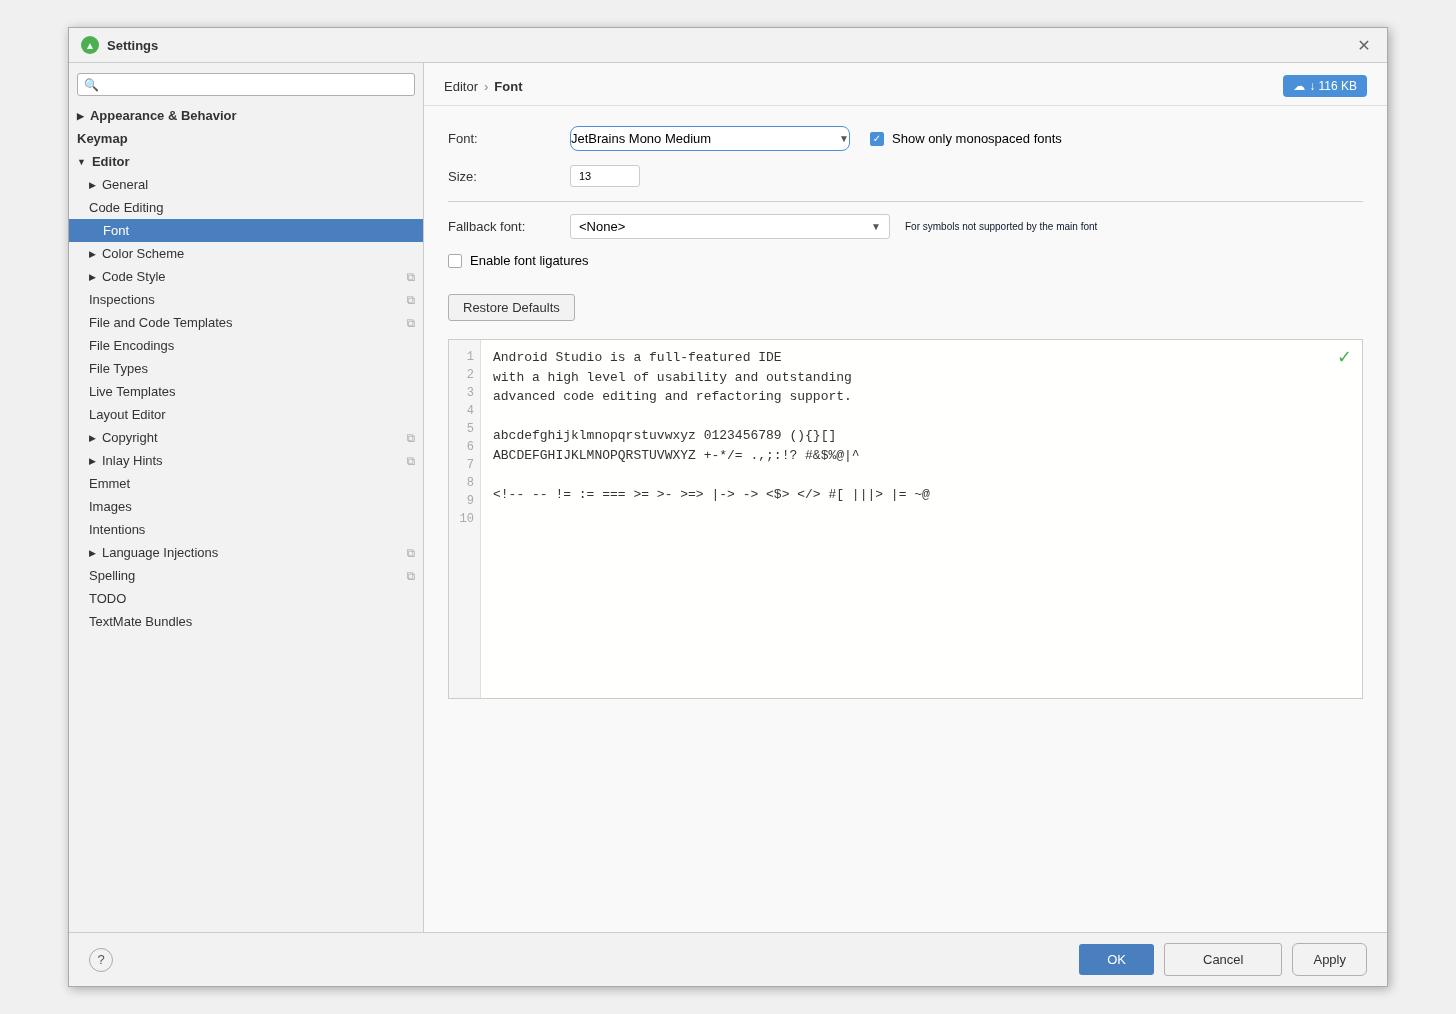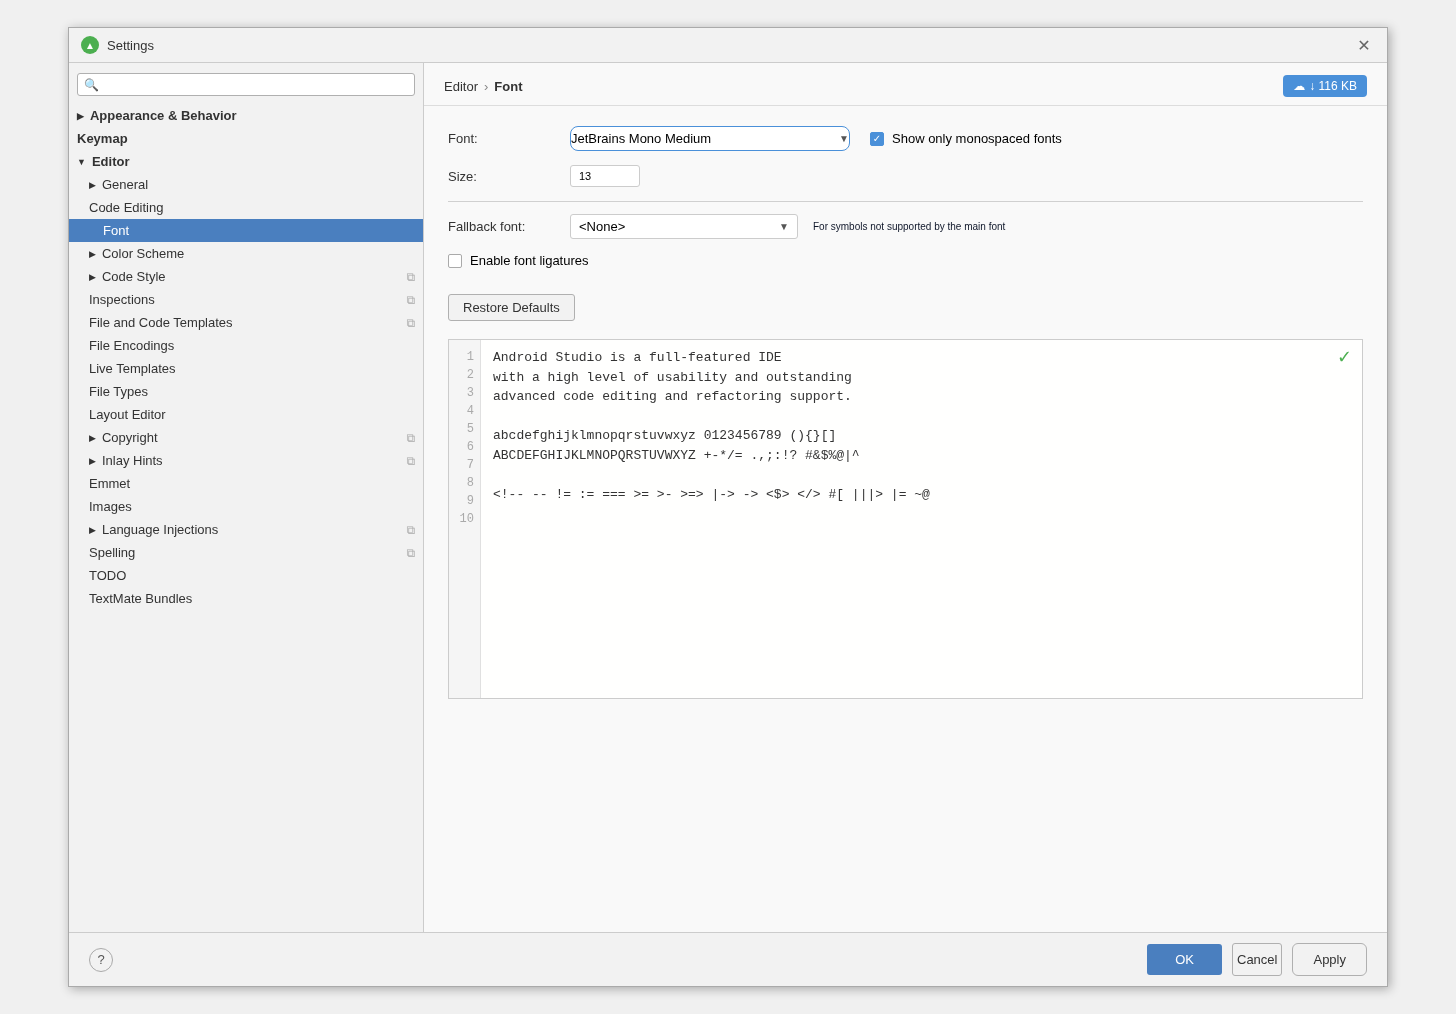--- a/index.html
+++ b/index.html
@@ -41,21 +41,21 @@
       background: #4caf50;
       border-radius: 50%;
       display: flex;
       align-items: center;
       justify-content: center;
       font-size: 10px;
       color: white;
     }
     .title-text {
       font-size: 13px;
-      font-weight: 400;
+      font-weight: 700;
       color: #333;
     }
     .close-btn {
       width: 22px;
       height: 22px;
       display: flex;
       align-items: center;
       justify-content: center;
       cursor: pointer;
       font-size: 16px;
@@ -222,21 +222,21 @@
     }
     .checkbox-unchecked {
       width: 14px;
       height: 14px;
       background: white;
       border: 1px solid #aaa;
       border-radius: 2px;
       cursor: pointer;
     }
     .fallback-dropdown {
-      width: 228px;
+      width: 320px;
       padding: 4px 8px;
       border: 1px solid #ccc;
       border-radius: 3px;
       background: white;
       font-size: 13px;
       display: flex;
       align-items: center;
       justify-content: space-between;
       cursor: pointer;
     }
@@ -314,21 +314,21 @@
       border: none;
       padding: 8px 28px;
       border-radius: 3px;
       font-size: 13px;
       cursor: pointer;
     }
     .btn-cancel {
       background: #f2f2f2;
       color: #333;
       border: 1px solid #b0b0b0;
-      padding: 8px 4px;
+      padding: 8px 38px;
       border-radius: 3px;
       font-size: 13px;
       cursor: pointer;
     }
     .btn-apply {
       background: #f2f2f2;
       color: #333;
       border: 1px solid #b0b0b0;
       padding: 8px 20px;
       border-radius: 6px;
@@ -422,28 +422,28 @@
       <div class="sidebar-item level1">
         <span>File and Code Templates</span>
         <span class="icon-copy">⧉</span>
       </div>
 
       <div class="sidebar-item level1">
         <span>File Encodings</span>
       </div>
 
       <div class="sidebar-item level1">
+        <span>File Types</span>
+      </div>
+
+      <div class="sidebar-item level1">
         <span>Live Templates</span>
       </div>
 
       <div class="sidebar-item level1">
-        <span>File Types</span>
-      </div>
-
-      <div class="sidebar-item level1">
         <span>Layout Editor</span>
       </div>
 
       <div class="sidebar-item level1">
         <span class="triangle">▶</span>
         <span>Copyright</span>
         <span class="icon-copy">⧉</span>
       </div>
 
       <div class="sidebar-item level1">
@@ -453,20 +453,23 @@
       </div>
 
       <div class="sidebar-item level1">
         <span>Emmet</span>
       </div>
 
       <div class="sidebar-item level1">
         <span>Images</span>
       </div>
 
+      <div class="sidebar-item level1">
+        <span>Intentions</span>
+      </div>
 
       <div class="sidebar-item level1">
         <span class="triangle">▶</span>
         <span>Language Injections</span>
         <span class="icon-copy">⧉</span>
       </div>
 
       <div class="sidebar-item level1">
         <span>Spelling</span>
         <span class="icon-copy">⧉</span>

